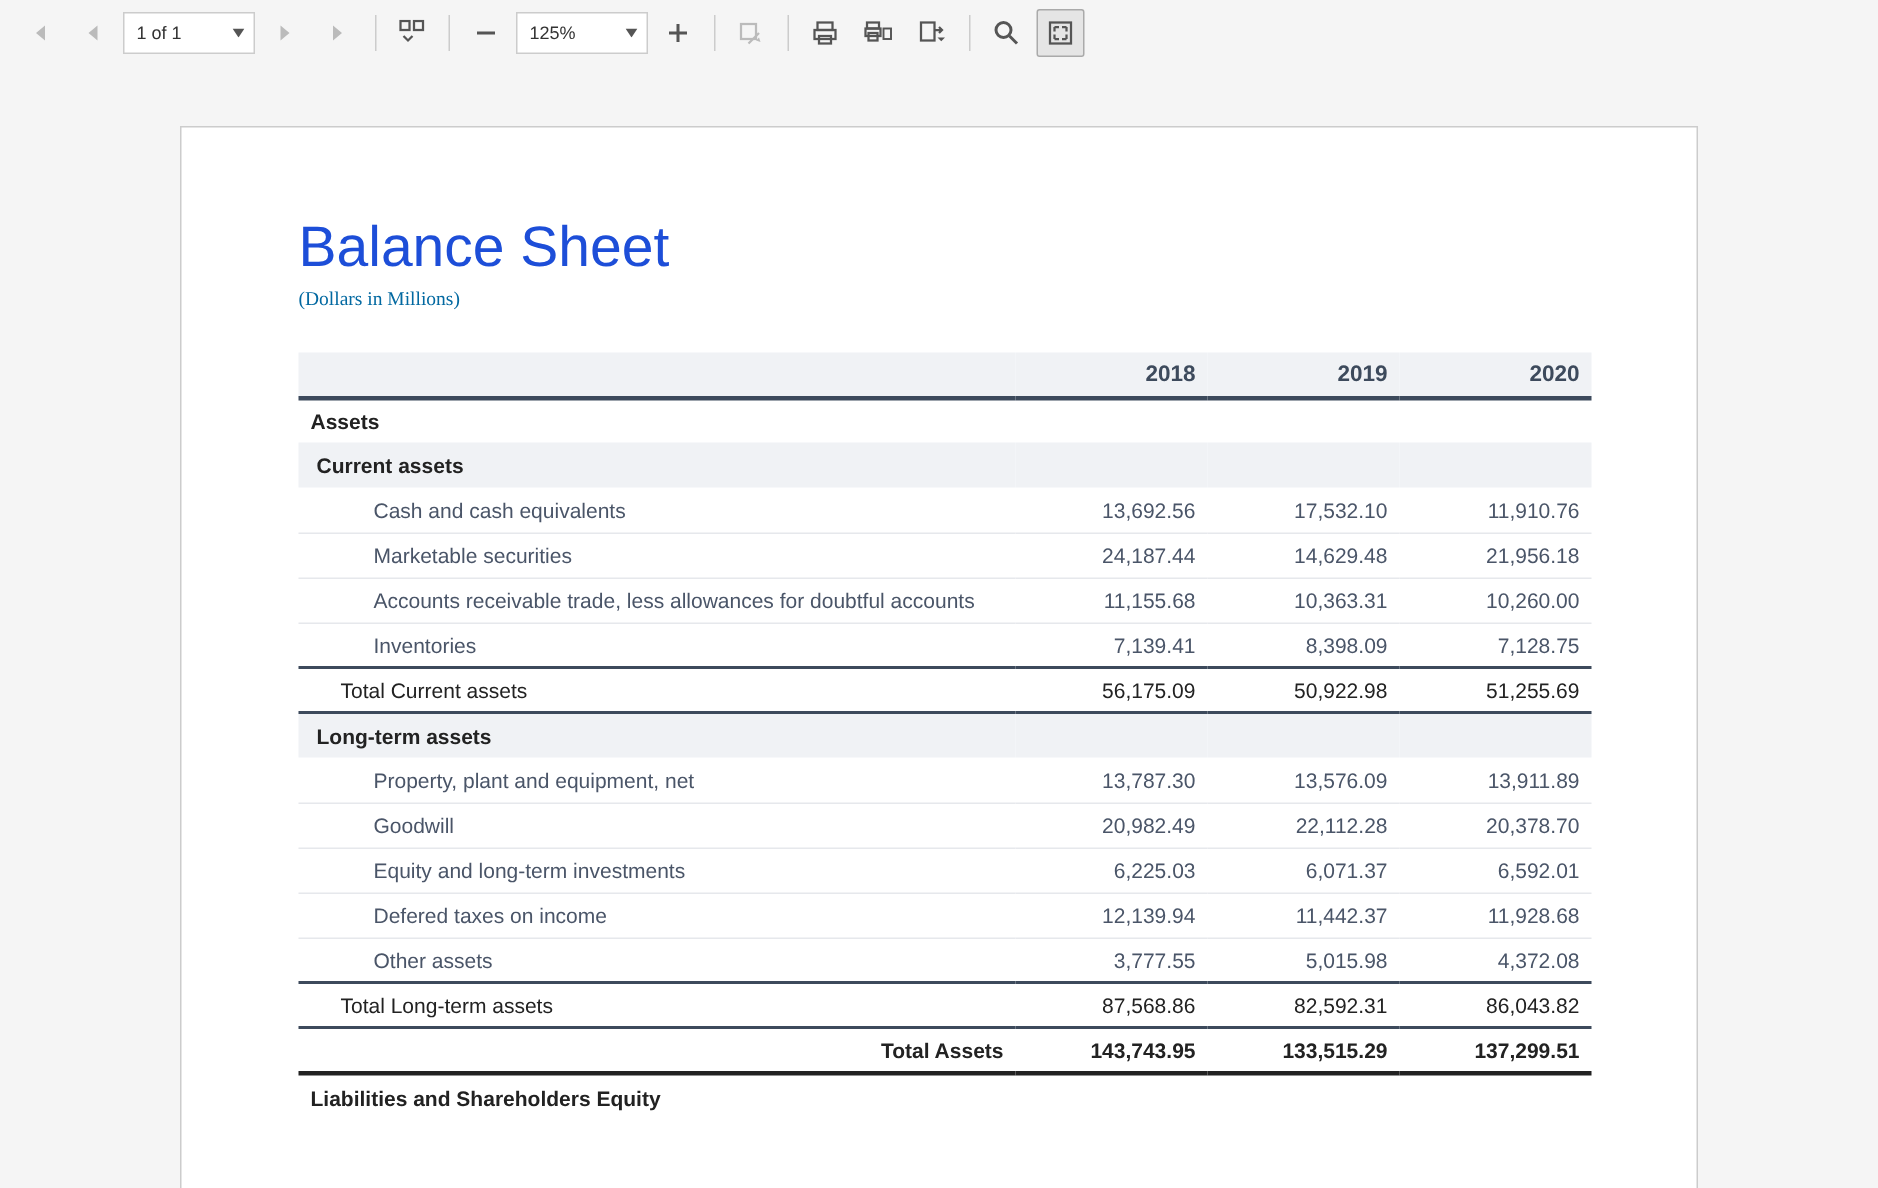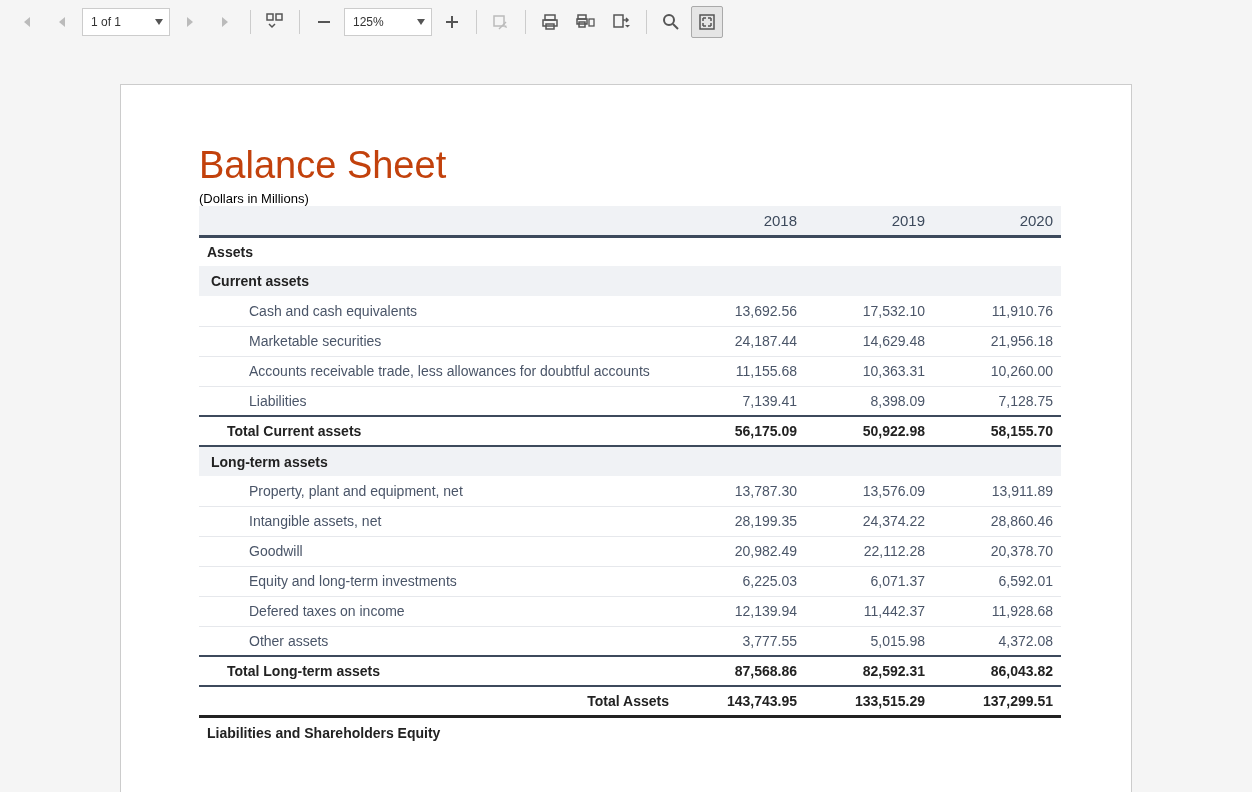--- a/index.html
+++ b/index.html
@@ -64,57 +64,59 @@
   .page {
     width: 1012px;
     background: #fff;
     border: 1px solid #ccc;
     padding: 60px 70px 0 78px;
     min-height: 740px;
   }
   .title {
     font-size: 38px;
     font-weight: 400;
-    color: #c2410c;
+    color: #1d4ed8;
     margin: 0;
     line-height: 1.1;
   }
   .subtitle {
     font-size: 13px;
-    color: #000000;
+    color: #0369a1;
     margin-top: 4px;
+    margin-bottom: 28px;
+    font-family: Liberation Serif, serif;
   }
   table.balance {
     width: 100%;
     border-collapse: collapse;
     table-layout: fixed;
   }
   table.balance th, table.balance td {
     padding: 6px 8px;
     font-size: 14px;
     height: 30px;
   }
   table.balance thead th {
     background: #f0f2f5;
     color: #3d4a5c;
-    font-weight: 400;
+    font-weight: 700;
     text-align: right;
     border-bottom: 3px solid #3d4a5c;
     font-size: 15px;
   }
   table.balance thead th:first-child { text-align: left; }
   .col-label { width: 478px; }
   .col-val { width: 128px; }
   td.v { text-align: right; color: #4a5568; }
   td.l { text-align: left; }
   tr.section td { font-weight: 700; color: #222; }
   tr.subsection td { font-weight: 700; color: #222; background: #f0f2f5; padding-left: 12px; }
   tr.item td.l { color: #4a5568; padding-left: 50px; }
   tr.item td { border-bottom: 1px solid #e6e8ec; }
-  tr.total-sub td { font-weight: 700; color: #222; border-top: 2px solid #3d4a5c; border-bottom: 2px solid #3d4a5c; }
+  tr.total-sub td { font-weight: 400; color: #222; border-top: 2px solid #3d4a5c; border-bottom: 2px solid #3d4a5c; }
   tr.total-sub td.l { padding-left: 28px; }
   tr.total-main td { font-weight: 700; color: #222; border-bottom: 3px solid #222; }
   tr.total-main td.l { padding-left: 8px; text-align: right; }
 </style>
 </head>
 <body>
 
 <div class="toolbar">
   <div class="tb-btn disabled">
     <svg width="16" height="16" viewBox="0 0 16 16">
@@ -264,48 +266,42 @@
             <td class="v">14,629.48</td>
             <td class="v">21,956.18</td>
           </tr>
           <tr class="item">
             <td class="l">Accounts receivable trade, less allowances for doubtful accounts</td>
             <td class="v">11,155.68</td>
             <td class="v">10,363.31</td>
             <td class="v">10,260.00</td>
           </tr>
           <tr class="item">
-            <td class="l">Liabilities</td>
+            <td class="l">Inventories</td>
             <td class="v">7,139.41</td>
             <td class="v">8,398.09</td>
             <td class="v">7,128.75</td>
           </tr>
           <tr class="total-sub">
             <td class="l">Total Current assets</td>
             <td class="v">56,175.09</td>
             <td class="v">50,922.98</td>
-            <td class="v">58,155.70</td>
+            <td class="v">51,255.69</td>
           </tr>
           <tr class="subsection">
             <td class="l">Long-term assets</td>
             <td class="v"></td>
             <td class="v"></td>
             <td class="v"></td>
           </tr>
           <tr class="item">
             <td class="l">Property, plant and equipment, net</td>
             <td class="v">13,787.30</td>
             <td class="v">13,576.09</td>
             <td class="v">13,911.89</td>
-          </tr>
-          <tr class="item">
-            <td class="l">Intangible assets, net</td>
-            <td class="v">28,199.35</td>
-            <td class="v">24,374.22</td>
-            <td class="v">28,860.46</td>
           </tr>
           <tr class="item">
             <td class="l">Goodwill</td>
             <td class="v">20,982.49</td>
             <td class="v">22,112.28</td>
             <td class="v">20,378.70</td>
           </tr>
           <tr class="item">
             <td class="l">Equity and long-term investments</td>
             <td class="v">6,225.03</td>

